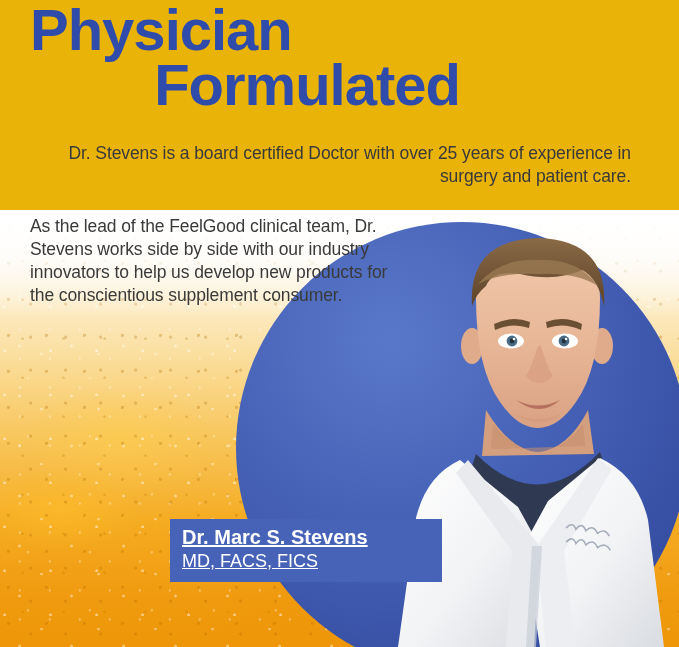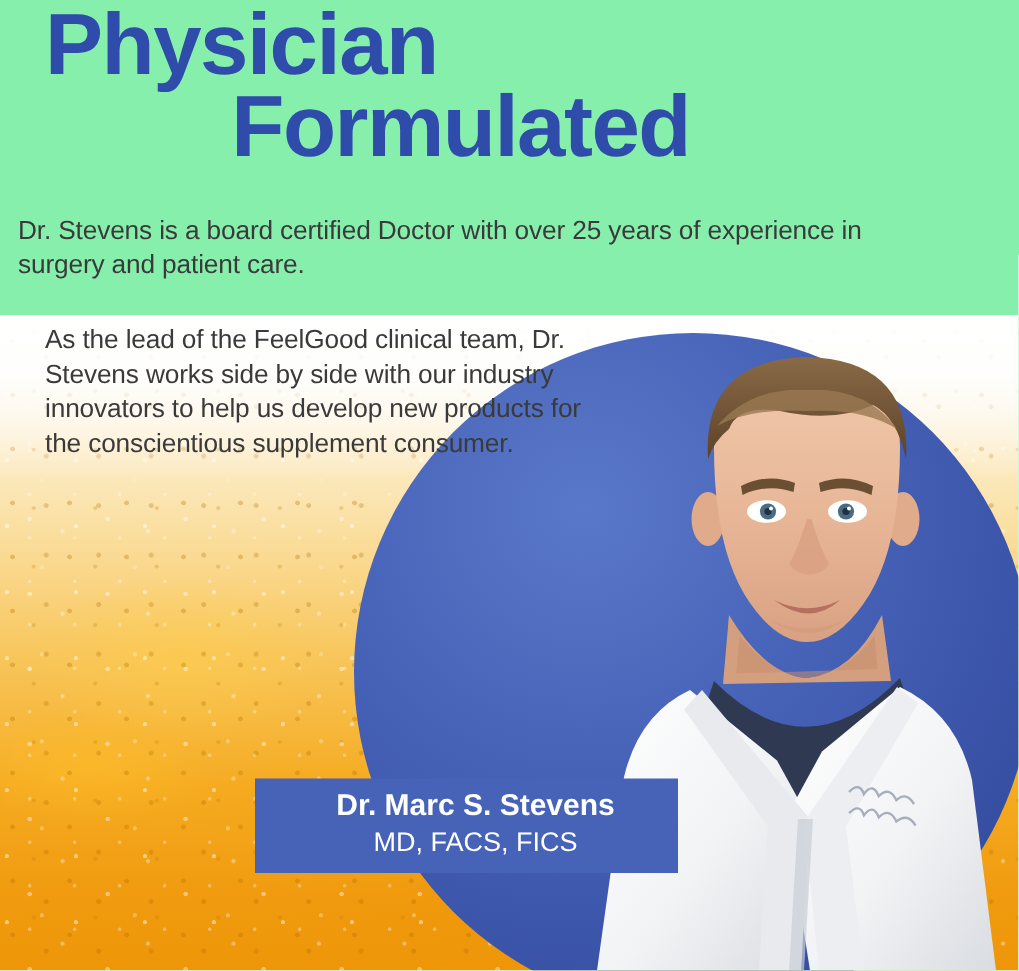--- a/index.html
+++ b/index.html
@@ -8,21 +8,21 @@
     background: #ffffff;
   }
   body {
     font-family: "Liberation Sans", sans-serif;
   }
   .canvas {
     position: relative;
     width: 679px;
     height: 647px;
     overflow: hidden;
-    background: #86efac;
+    background: #eab308;
   }
 
   
   .turmeric {
     position: absolute;
     left: 0;
     top: 210px;
     width: 679px;
     height: 437px;
     background:
@@ -89,33 +89,33 @@
   }
   .headline .l2 { display: block; text-align: right; }
 
   .para {
     position: absolute;
     color: #3a3a3a;
     font-size: 17.5px;
     line-height: 1.32;
     letter-spacing: -0.1px;
   }
-  .para1 { left: 12px; top: 124px; width: 590px; }
+  .para1 { left: 41px; top: 124px; width: 590px; text-align: right; }
   .para2 { left: 30px; top: 182px; width: 360px; margin-top: 33px; }
 
   
   .nameplate {
     position: absolute;
     left: 170px;
     top: 519px;
     width: 250px;
-    padding: 6px 10px 9px 22px;
+    padding: 6px 10px 9px 12px;
     background: #4763b8;
     color: #ffffff;
-    text-align: center;
+    text-decoration: underline;
   }
   .nameplate .dr-name {
     font-size: 20px;
     font-weight: bold;
     line-height: 1.25;
   }
   .nameplate .dr-creds {
     font-size: 18px;
     font-weight: normal;
     line-height: 1.25;

